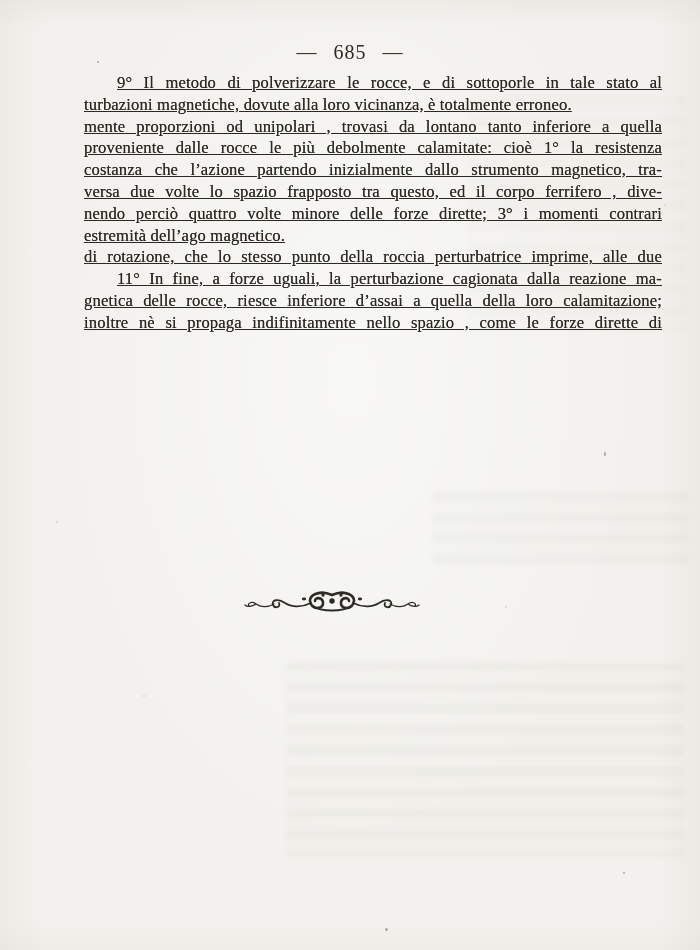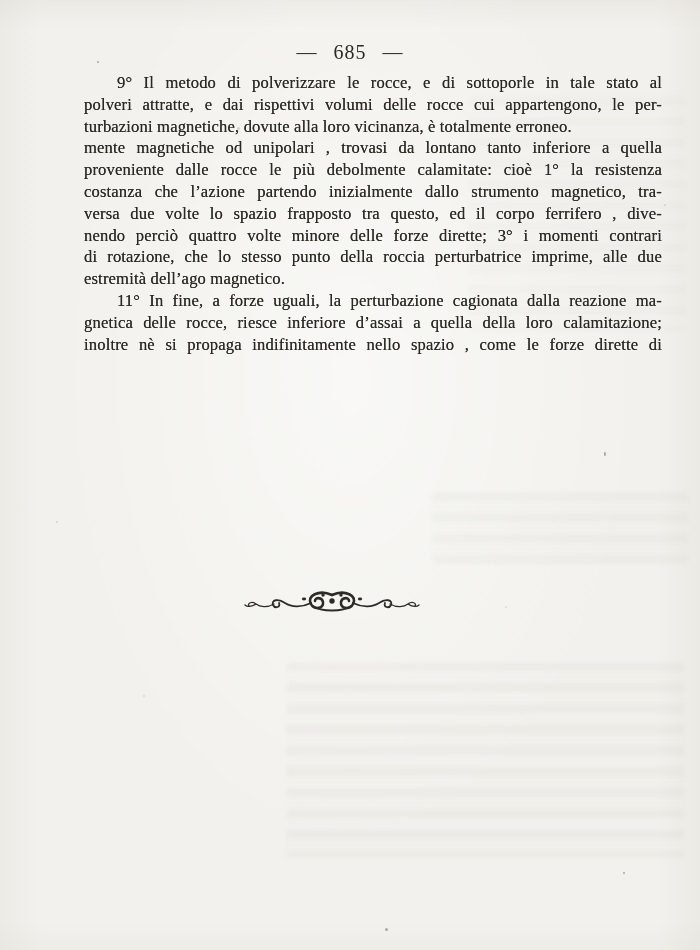--- a/index.html
+++ b/index.html
@@ -44,20 +44,21 @@
     line-height: 21.8px;
     letter-spacing: 0.15px;
     text-shadow: 0 0 0.4px rgba(43,41,35,0.8);
   }
   .line {
     text-align: justify;
     text-align-last: justify;
     white-space: normal;
     height: 21.8px;
     overflow: visible;
+    text-decoration: underline;
   }
   .line.indent {
     padding-left: 33px;
   }
   .line.para-end {
     text-align-last: left;
   }
   .ornament {
     position: absolute;
     top: 587px;
@@ -103,29 +104,28 @@
 <body>
 
 <div class="page">
 
   <div class="running-head">
     <span>— 685 —</span>
   </div>
 
   <div class="body-text">
     <div class="line indent">9° Il metodo di polverizzare le rocce, e di sottoporle in tale stato al</div>
-    <div class="line">polveri attratte, e dai rispettivi volumi delle rocce cui appartengono, le per-</div>
     <div class="line para-end">turbazioni magnetiche, dovute alla loro vicinanza, è totalmente erroneo.</div>
-    <div class="line">mente magnetiche od unipolari , trovasi da lontano tanto inferiore a quella</div>
+    <div class="line">mente proporzioni od unipolari , trovasi da lontano tanto inferiore a quella</div>
     <div class="line">proveniente dalle rocce le più debolmente calamitate: cioè 1° la resistenza</div>
     <div class="line">costanza che l’azione partendo inizialmente dallo strumento magnetico, tra-</div>
     <div class="line">versa due volte lo spazio frapposto tra questo, ed il corpo ferrifero , dive-</div>
     <div class="line">nendo perciò quattro volte minore delle forze dirette; 3° i momenti contrari</div>
+    <div class="line para-end">estremità dell’ago magnetico.</div>
     <div class="line">di rotazione, che lo stesso punto della roccia perturbatrice imprime, alle due</div>
-    <div class="line para-end">estremità dell’ago magnetico.</div>
     <div class="line indent">11° In fine, a forze uguali, la perturbazione cagionata dalla reazione ma-</div>
     <div class="line">gnetica delle rocce, riesce inferiore d’assai a quella della loro calamitazione;</div>
     <div class="line">inoltre nè si propaga indifinitamente nello spazio , come le forze dirette di</div>
   </div>
 
   <div class="ornament">
     <svg viewBox="0 0 180 29" xmlns="http://www.w3.org/2000/svg">
       <g stroke="#2d2b26" fill="none" stroke-linecap="round">
 
         <path d="M90 8 C 77 2 64 9 69 17 C 72 23 82 22 81 15 C 80 10 73 10 73 14" stroke-width="2.6"></path>

